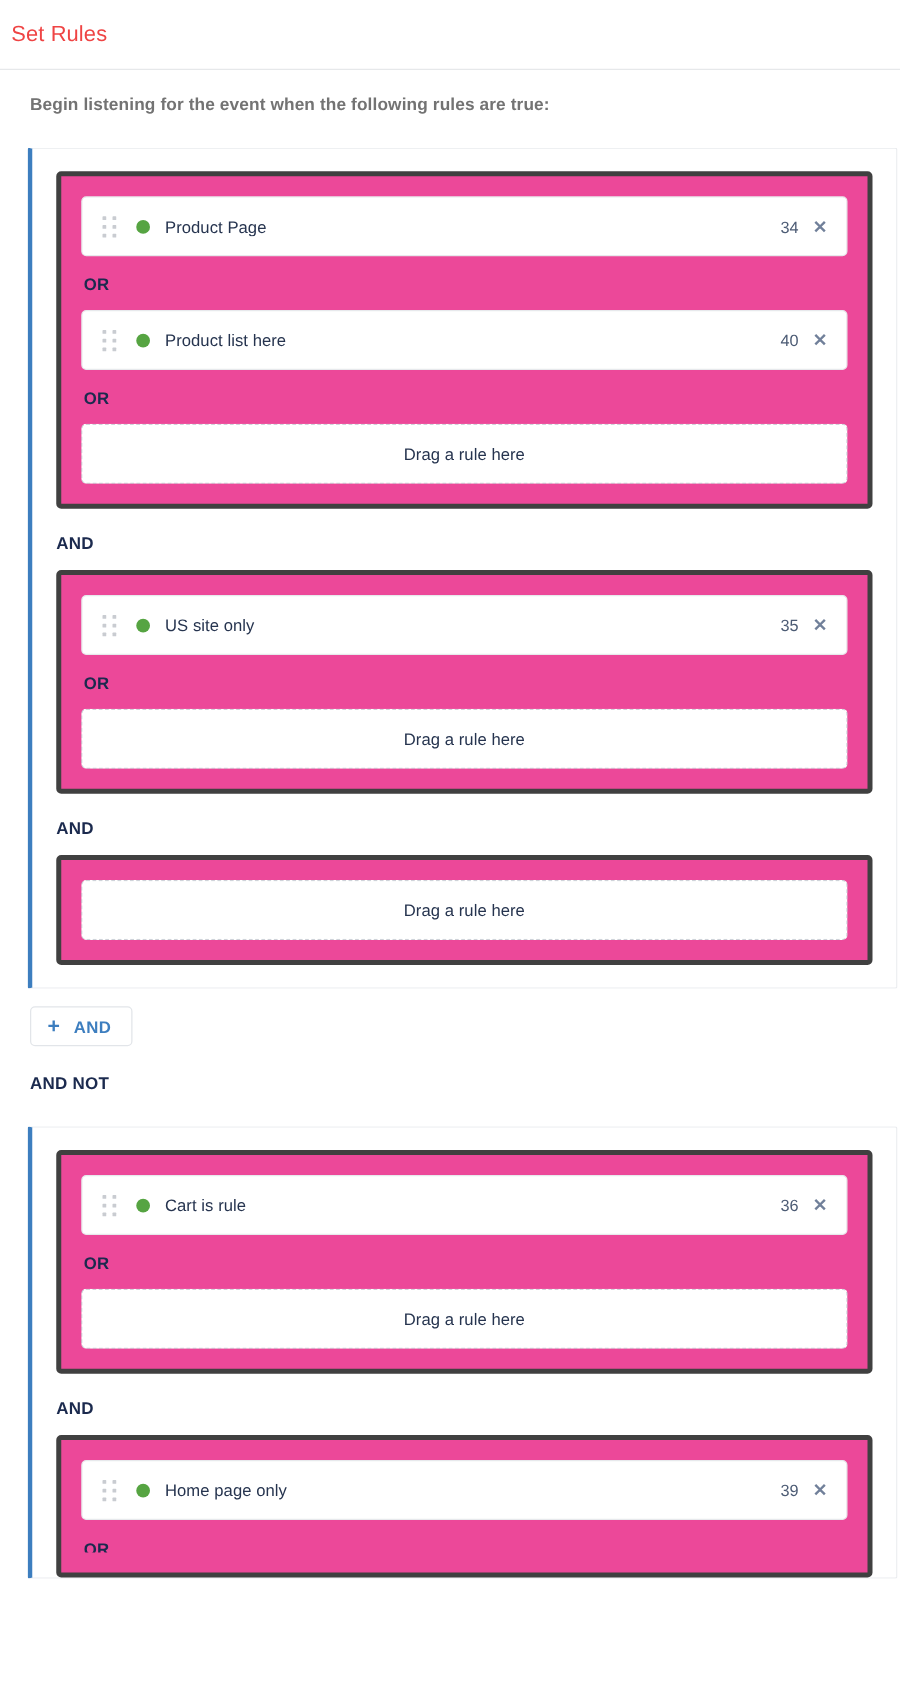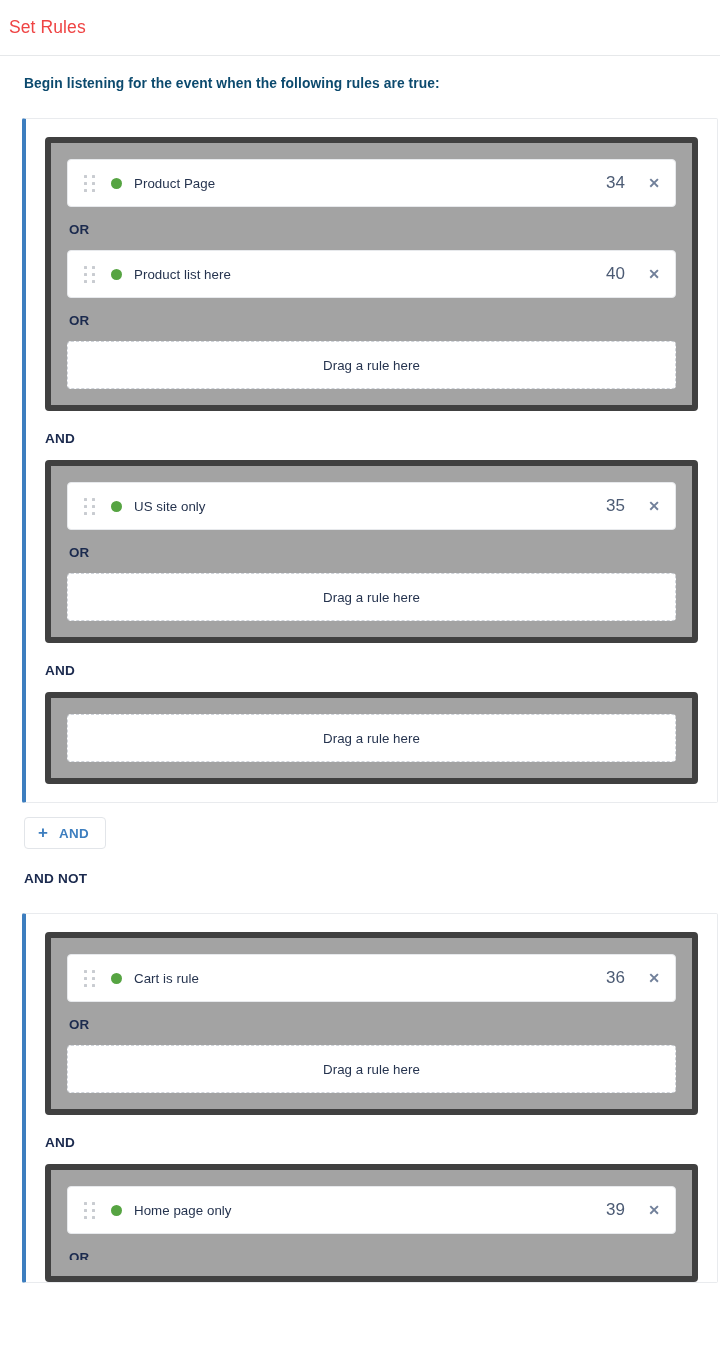--- a/index.html
+++ b/index.html
@@ -30,21 +30,21 @@
     color: #ef4444;
     letter-spacing: .1px;
     font-weight: 400;
   }
 
   
   .intro {
     padding: 20px 0 0 24px;
     font-size: 13.8px;
     font-weight: 700;
-    color: #0c4a6e;
+    color: #737373;
     letter-spacing: .1px;
   }
 
   
   .body-wrap { padding: 0; }
 
   
   .toplevel-op {
     font-size: 13.6px;
     font-weight: 700;
@@ -59,22 +59,22 @@
     background: #ffffff;
     border: 1px solid #e9ebee;
     border-left: 4px solid #3d7ebf;
     border-radius: 2px;
     padding: 18px 19px 18px 19px;
   }
   .group.clipped { margin-bottom: 0; padding-bottom: 0; }
 
   
   .or-card {
-    background: #a3a3a3;
-    border: 6px solid #404040;
+    background: #ec4899;
+    border: 4px solid #404040;
     border-radius: 4px;
     padding: 16px 16px 16px 16px;
   }
 
   
   .inner-op {
     font-size: 13.6px;
     font-weight: 700;
     color: #1b2a4e;
     letter-spacing: .2px;
@@ -128,24 +128,24 @@
     font-size: 13.3px;
     color: #26344f;
     font-weight: 400;
     letter-spacing: .05px;
     white-space: nowrap;
     overflow: hidden;
     text-overflow: ellipsis;
   }
   .rule-spacer { flex: 1 1 auto; }
   .rule-count {
-    font-size: 17px;
+    font-size: 13px;
     color: #4c5b74;
     letter-spacing: .1px;
-    margin-right: 22px;
+    margin-right: 10px;
   }
   .rule-close {
     font-size: 14px;
     font-weight: 700;
     color: #71809a;
     line-height: 1;
     width: 14px;
     text-align: center;
     cursor: pointer;
     user-select: none;

